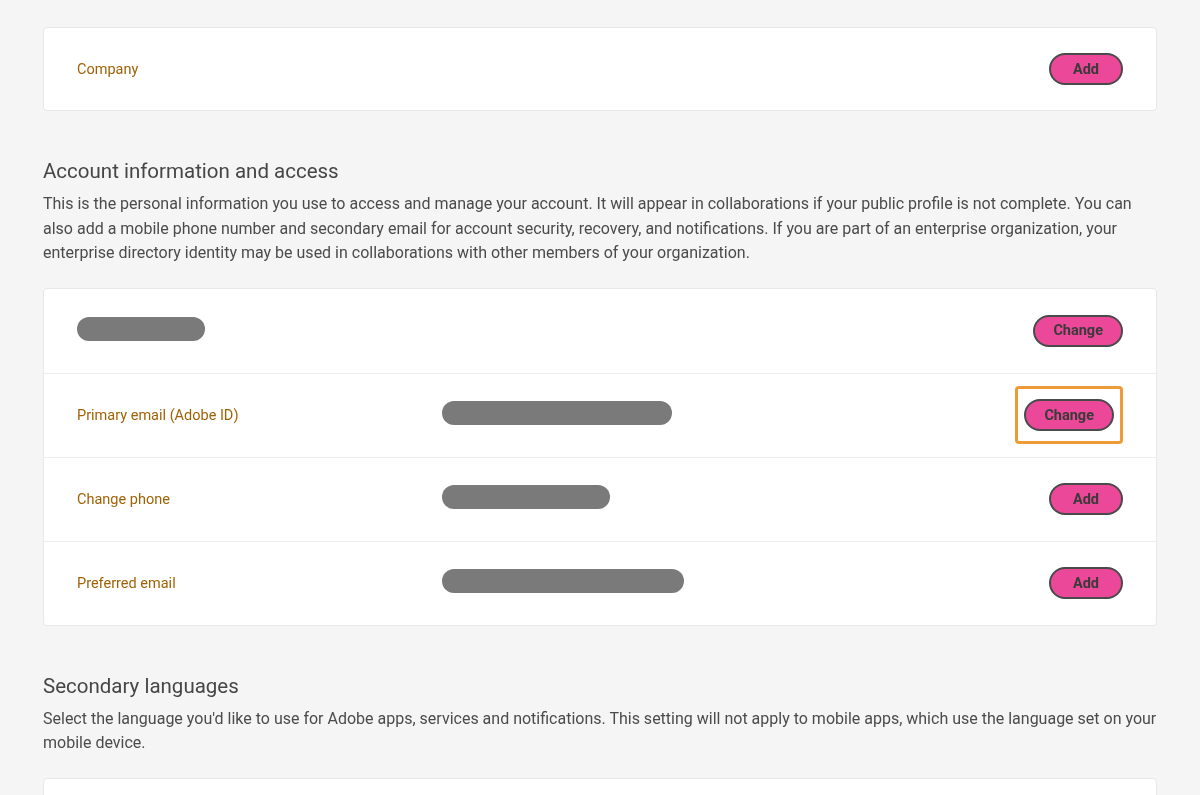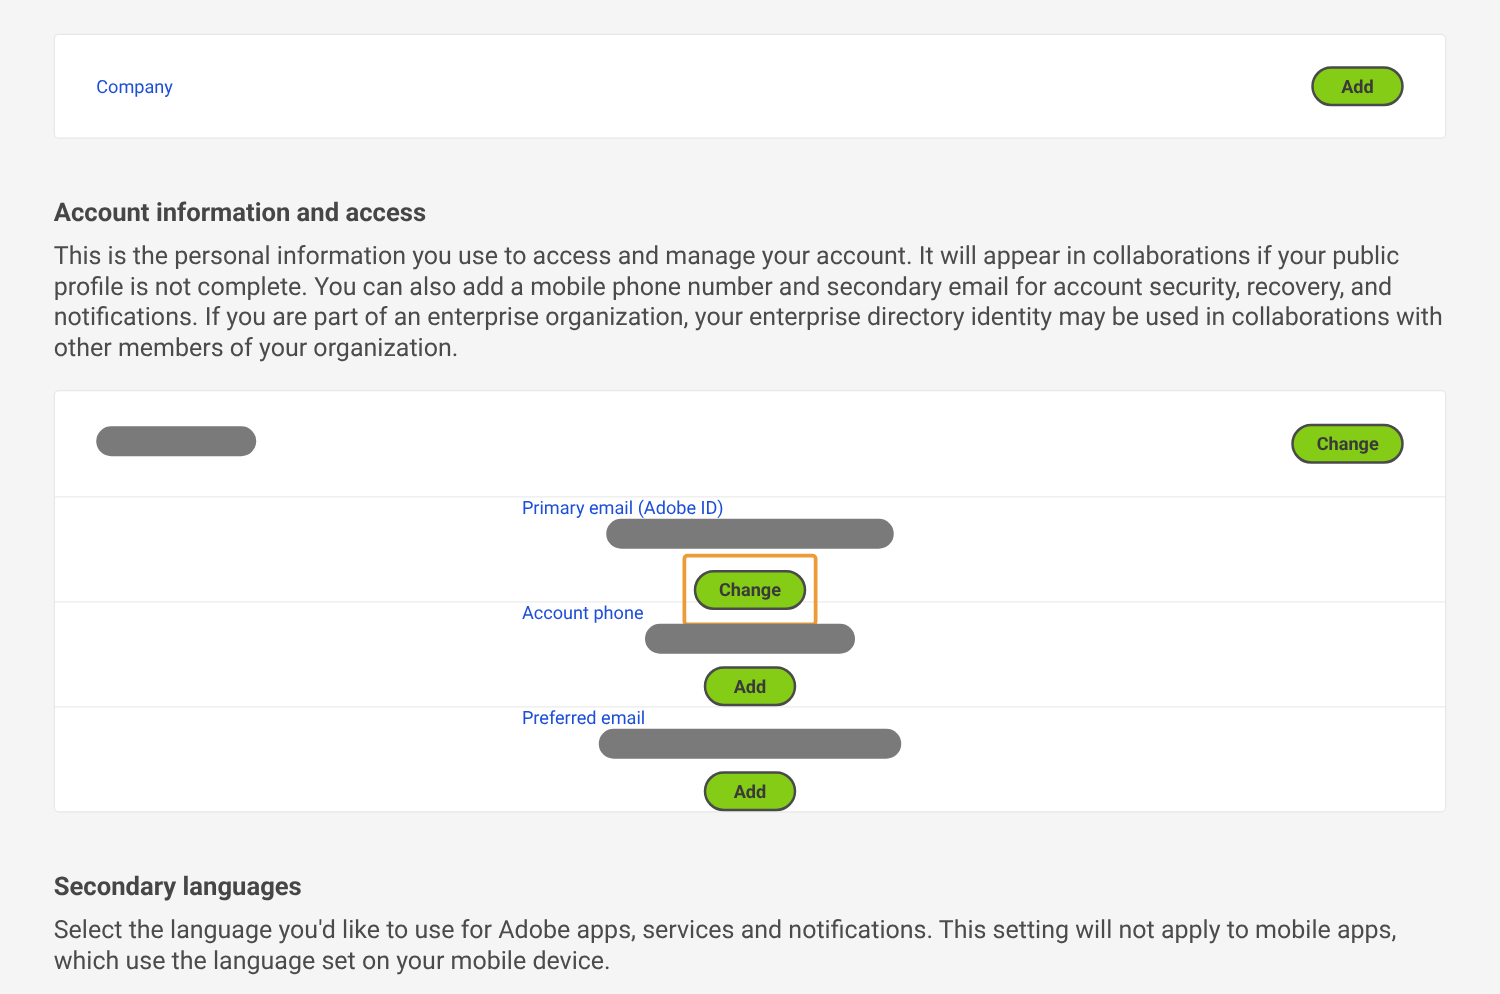--- a/index.html
+++ b/index.html
@@ -20,26 +20,25 @@
     border-radius: 4px;
   }
   .row {
     display: flex;
     align-items: center;
     padding: 0 33px;
     height: 84px;
   }
   .row + .row {
     border-top: 1px solid #ececec;
-    flex-direction: column;
   }
   .row-label {
     width: 365px;
     font-size: 14.5px;
-    color: #1d4ed8;
+    color: #a16207;
   }
   .row-value {
     flex: 1;
   }
   .pill {
     display: inline-block;
     background: #7a7a7a;
     border-radius: 12px;
     height: 24px;
   }
@@ -49,42 +48,42 @@
   }
   .btn {
     display: inline-flex;
     align-items: center;
     justify-content: center;
     height: 32px;
     min-width: 74px;
     padding: 0 18px;
     border: 2px solid #4a4a4a;
     border-radius: 16px;
-    background: #84cc16;
+    background: #ec4899;
     font-size: 14.5px;
     font-weight: 700;
     color: #3a3a3a;
     cursor: pointer;
     font-family: inherit;
   }
   .highlight-box {
     border: 3px solid #ec9b36;
     border-radius: 4px;
     padding: 10px 6px;
     display: inline-flex;
   }
   .section-title {
     font-size: 20.5px;
-    font-weight: 700;
+    font-weight: 400;
     color: #464646;
     margin-top: 48px;
     margin-bottom: 9px;
   }
   .section-desc {
-    font-size: 20px;
+    font-size: 16px;
     line-height: 24.5px;
     color: #4b4b4b;
     margin-bottom: 22px;
   }
   .top-card {
     margin-top: 27px;
   }
   .row.company { height: 82px; }
   .lang-card {
     background: #fff;
@@ -127,21 +126,21 @@
         <span class="pill" style="width:230px"></span>
       </div>
       <div class="row-action">
         <span class="highlight-box">
           <button class="btn">Change</button>
         </span>
       </div>
     </div>
 
     <div class="row">
-      <div class="row-label">Account phone</div>
+      <div class="row-label">Change phone</div>
       <div class="row-value">
         <span class="pill" style="width:168px"></span>
       </div>
       <div class="row-action">
         <button class="btn">Add</button>
       </div>
     </div>
 
     <div class="row">
       <div class="row-label">Preferred email</div>

